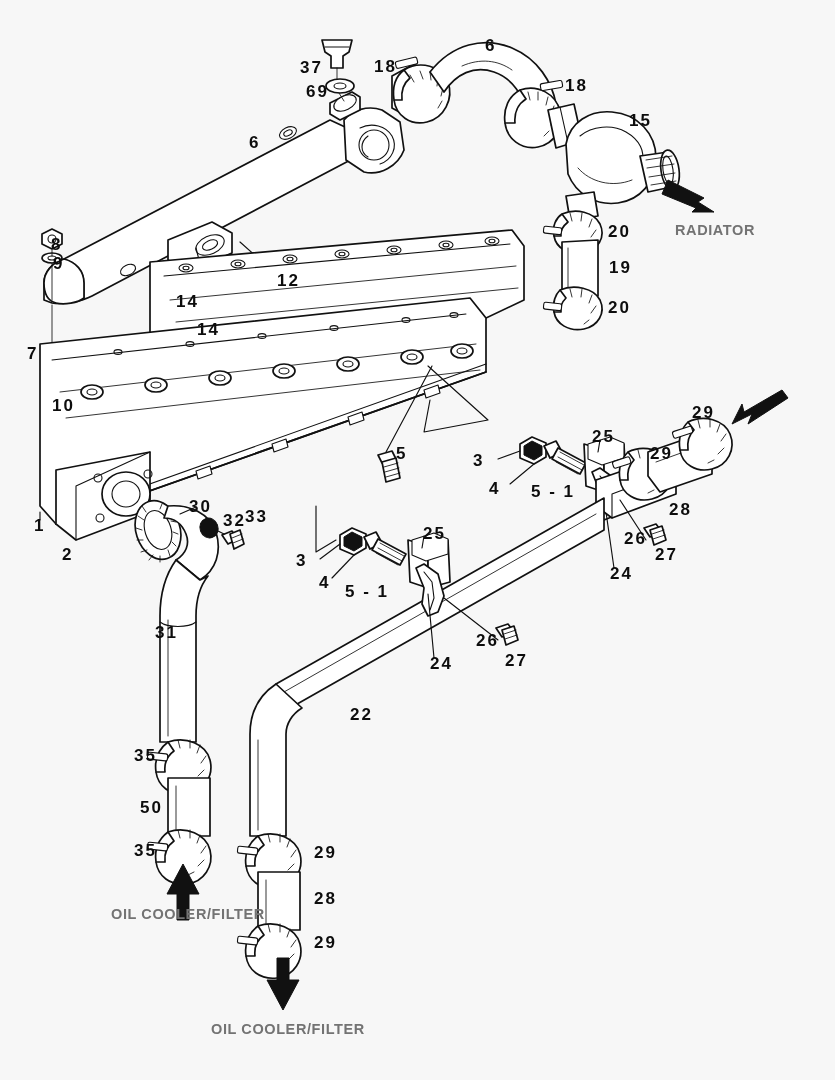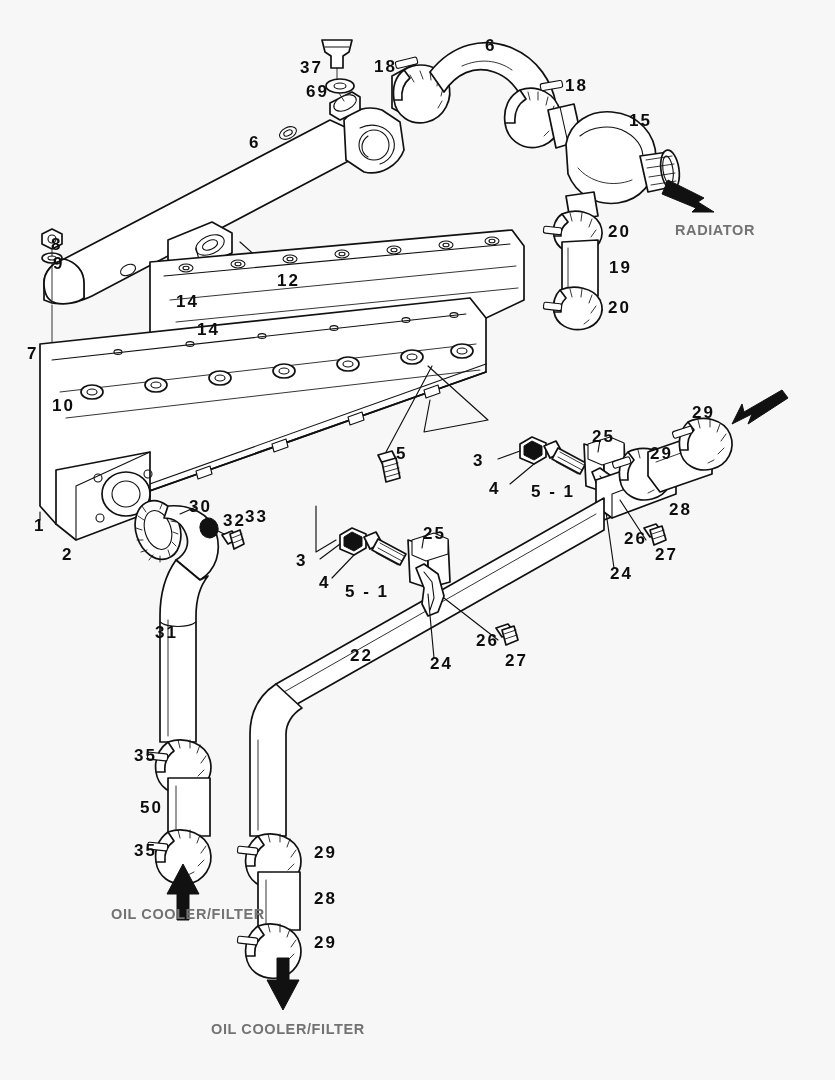--- a/index.html
+++ b/index.html
@@ -445,21 +445,21 @@
   <div class="callout" style="left:277px;top:272px;">12</div>
   <div class="callout" style="left:197px;top:321px;">14</div>
   <div class="callout" style="left:176px;top:293px;">14</div>
   <div class="callout" style="left:629px;top:112px;">15</div>
   <div class="callout" style="left:485px;top:37px;">6</div>
   <div class="callout" style="left:374px;top:58px;">18</div>
   <div class="callout" style="left:565px;top:77px;">18</div>
   <div class="callout" style="left:609px;top:259px;">19</div>
   <div class="callout" style="left:608px;top:223px;">20</div>
   <div class="callout" style="left:608px;top:299px;">20</div>
-  <div class="callout" style="left:350px;top:647px;text-align:right;">22</div>
+  <div class="callout" style="left:350px;top:706px;text-align:right;">22</div>
   <div class="callout" style="left:610px;top:565px;">24</div>
   <div class="callout" style="left:430px;top:655px;">24</div>
   <div class="callout" style="left:592px;top:428px;">25</div>
   <div class="callout" style="left:423px;top:525px;">25</div>
   <div class="callout" style="left:624px;top:530px;">26</div>
   <div class="callout" style="left:476px;top:632px;">26</div>
   <div class="callout" style="left:655px;top:546px;">27</div>
   <div class="callout" style="left:505px;top:652px;">27</div>
   <div class="callout" style="left:669px;top:501px;">28</div>
   <div class="callout" style="left:314px;top:890px;">28</div>

